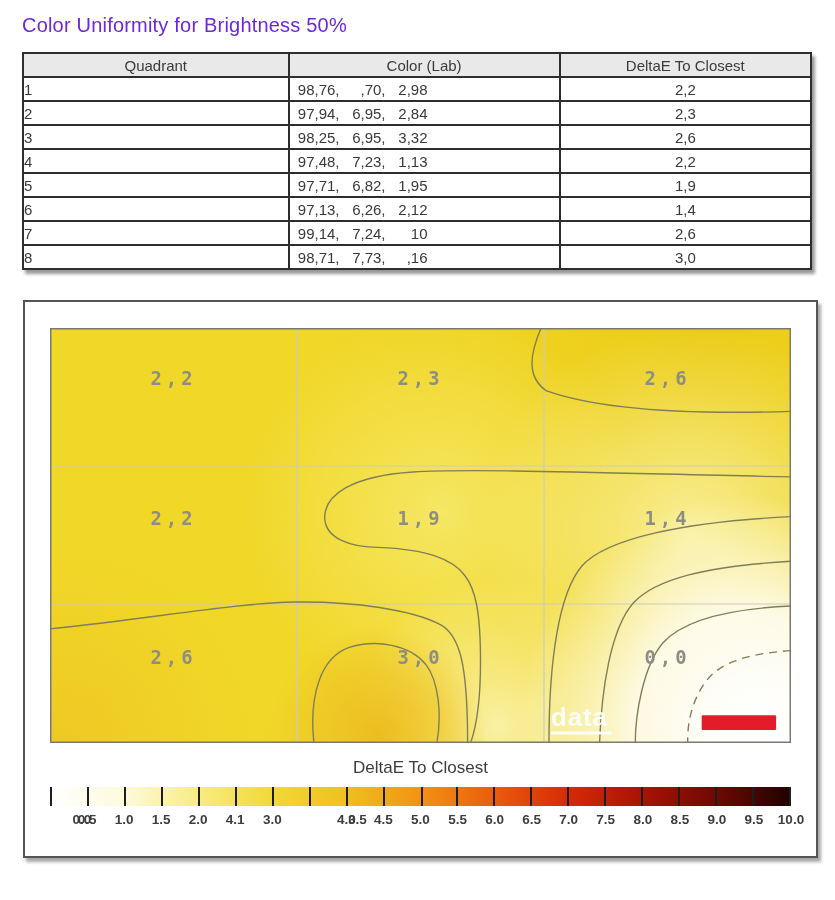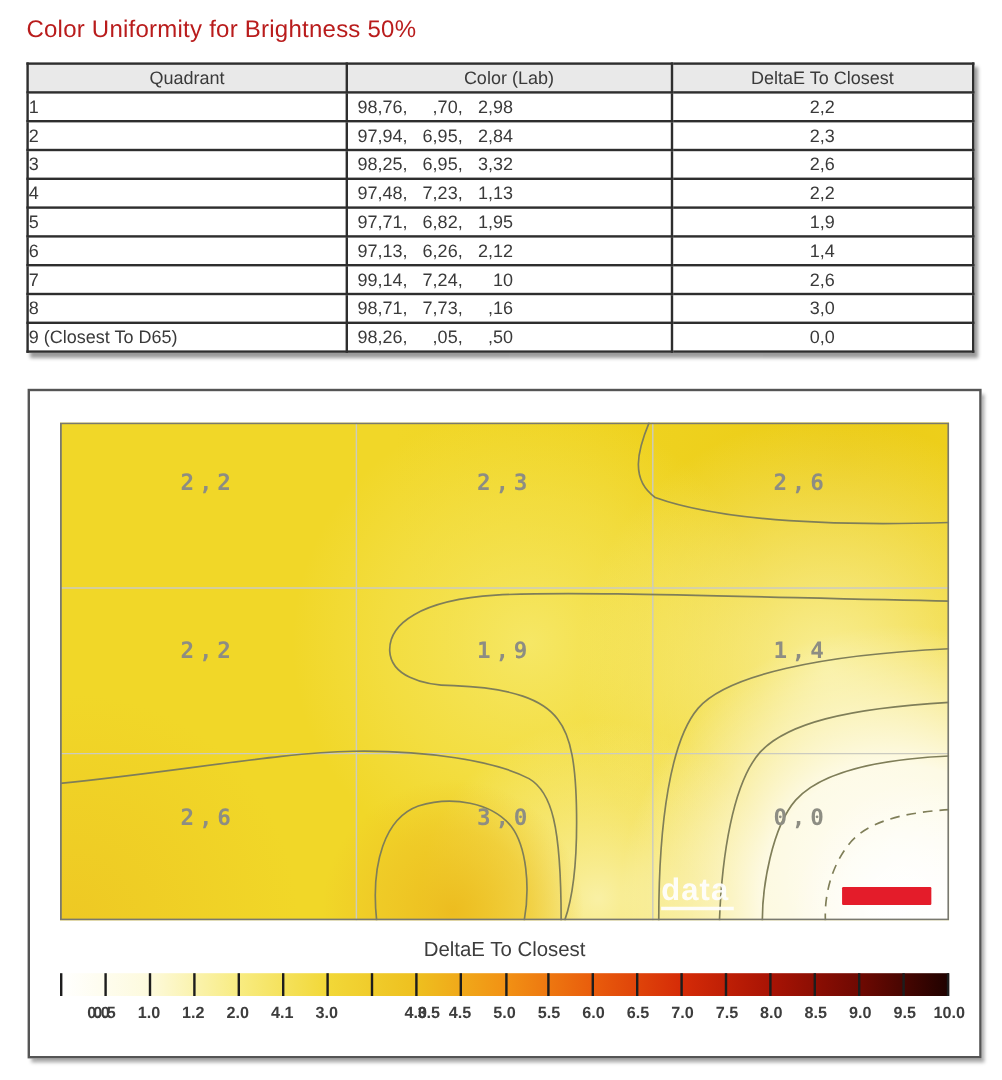--- a/index.html
+++ b/index.html
@@ -1,18 +1,18 @@
 <!DOCTYPE html>
 <html><head>
 <meta charset="utf-8">
 <style>
   html,body{margin:0;padding:0;background:#ffffff;font-family:"Liberation Sans",sans-serif;}
   .page{width:835px;height:900px;position:relative;overflow:hidden;background:#fff;}
 
-  .page-title{margin:14px 0 13px 22px;font-size:20px;color:#b91c1c;letter-spacing:0.2px;}
+  .page-title{margin:14px 0 13px 22px;font-size:20px;color:#6d28d9;letter-spacing:0.2px;}
 
   
   table.quadrant-table{border-collapse:collapse;width:790px;margin:15px 0 0 22px;
     box-shadow:3px 4px 3px #9a9a9a;background:#fff;}
   table.quadrant-table th, table.quadrant-table td{
     border:2px solid #2e2e2e;font-size:15px;color:#3a3a3a;height:22px;padding:0;}
   table.quadrant-table th{background:#e9e9e9;font-weight:normal;text-align:center;color:#3a3a3a;}
   td.cell-quadrant{text-align:left;padding-left:8px;width:33.7%;}
   td.cell-lab{width:34.4%;padding-left:14px;white-space:nowrap;margin-left:40px;}
   td.cell-delta{text-align:center;width:31.9%;}
@@ -88,25 +88,20 @@
         </tr>
         <tr>
           <td class="cell-quadrant">7</td>
           <td class="cell-lab"><span class="lab-part lab-l">99,14,</span><span class="lab-part lab-a">7,24,</span><span class="lab-part lab-b">10</span></td>
           <td class="cell-delta">2,6</td>
         </tr>
         <tr>
           <td class="cell-quadrant">8</td>
           <td class="cell-lab"><span class="lab-part lab-l">98,71,</span><span class="lab-part lab-a">7,73,</span><span class="lab-part lab-b">,16</span></td>
           <td class="cell-delta">3,0</td>
-        </tr>
-        <tr>
-          <td class="cell-quadrant">9 (Closest To D65)</td>
-          <td class="cell-lab"><span class="lab-part lab-l">98,26,</span><span class="lab-part lab-a">,05,</span><span class="lab-part lab-b">,50</span></td>
-          <td class="cell-delta">0,0</td>
         </tr>
       </tbody>
   </table>
 
   <div class="figure-panel">
 
     <svg class="plot-svg" viewBox="0 0 747 418" preserveAspectRatio="none">
       <defs>
         <radialGradient id="gTopRight" gradientUnits="userSpaceOnUse" cx="660" cy="30" r="380">
           <stop offset="0%" stop-color="#ebca14" stop-opacity="0.95"></stop>
@@ -219,21 +214,21 @@
           <div class="cbar-tick" style="left: calc(80% - 2px);"></div>
           <div class="cbar-tick" style="left: calc(85% - 2px);"></div>
           <div class="cbar-tick" style="left: calc(90% - 2px);"></div>
           <div class="cbar-tick" style="left: calc(95% - 2px);"></div>
           <div class="cbar-tick" style="left: calc(100% - 2px);"></div>
         </div>
       <div class="cbar-labels" id="cbar-labels">
           <div class="cbar-label" style="left: 0%; margin-left: 32px;">0.0</div>
           <div class="cbar-label" style="left: 5%;">0.5</div>
           <div class="cbar-label" style="left: 10%;">1.0</div>
-          <div class="cbar-label" style="left: 15%;">1.2</div>
+          <div class="cbar-label" style="left: 15%;">1.5</div>
           <div class="cbar-label" style="left: 20%;">2.0</div>
           <div class="cbar-label" style="left: 25%;">4.1</div>
           <div class="cbar-label" style="left: 30%;">3.0</div>
           <div class="cbar-label" style="left: 35%; margin-left: 48px;">3.5</div>
           <div class="cbar-label" style="left: 40%;">4.0</div>
           <div class="cbar-label" style="left: 45%;">4.5</div>
           <div class="cbar-label" style="left: 50%;">5.0</div>
           <div class="cbar-label" style="left: 55%;">5.5</div>
           <div class="cbar-label" style="left: 60%;">6.0</div>
           <div class="cbar-label" style="left: 65%;">6.5</div>

